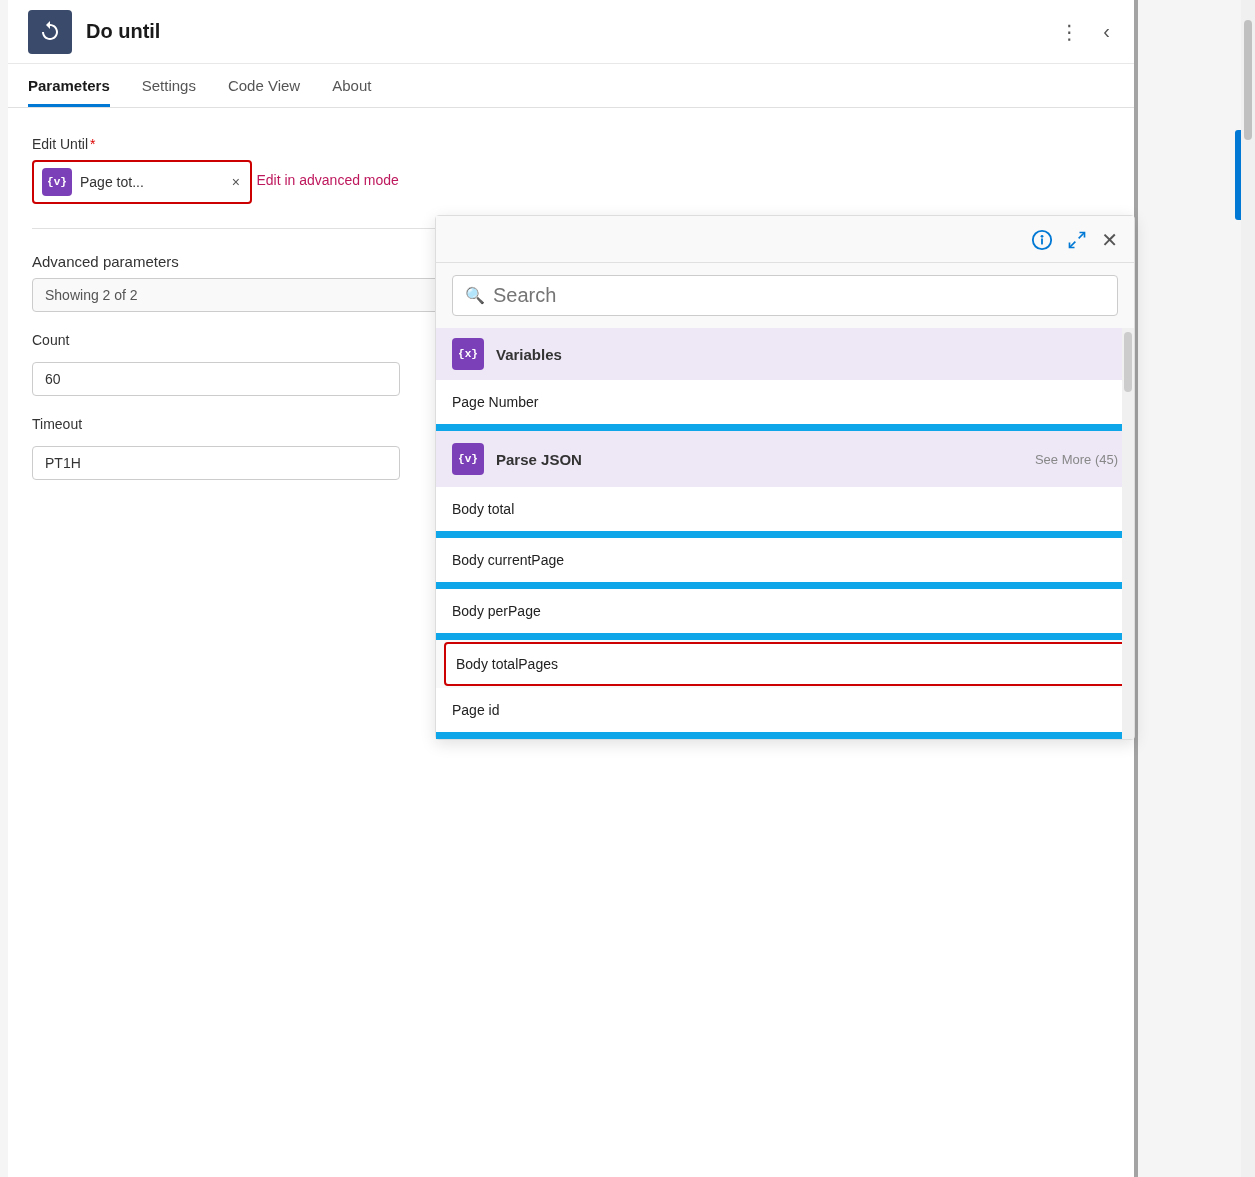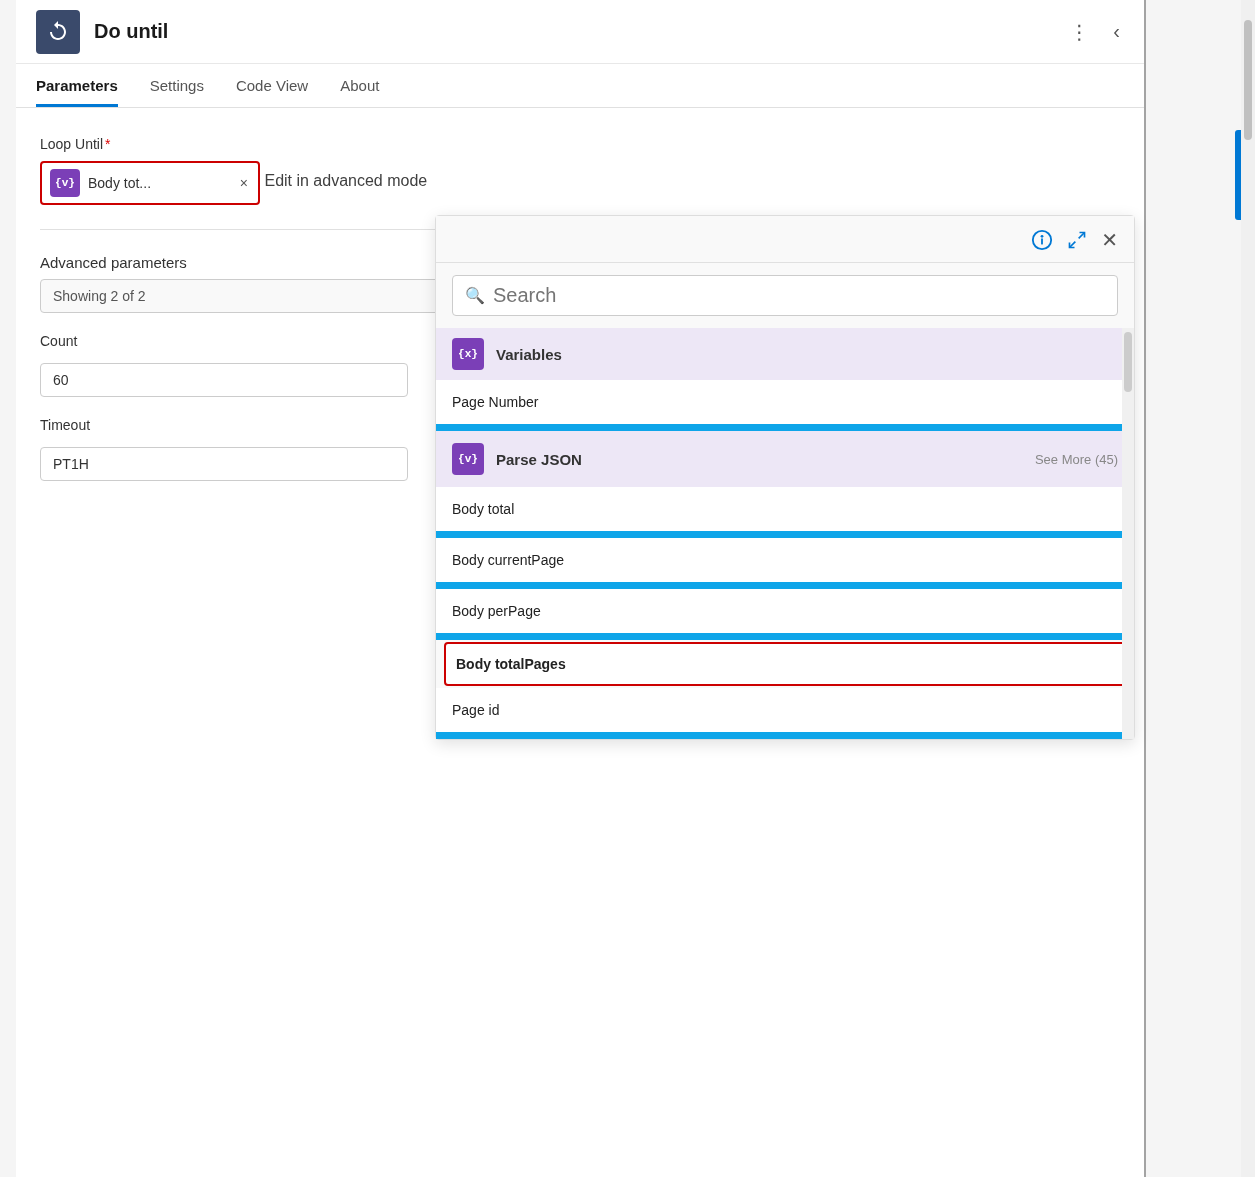--- a/index.html
+++ b/index.html
@@ -7,25 +7,25 @@
       font-family: 'Segoe UI', Arial, sans-serif;
       background: #f5f5f5;
       width: 1255px;
       height: 1177px;
       overflow: hidden;
       position: relative;
     }
 
     .main-panel {
       position: absolute;
-      top: 0; left: 16px;
+      top: 0; left: 8px;
       width: 1130px;
       height: 1177px;
       background: #ffffff;
-      border-right: 2px solid #a3a3a3;
+      border-right: 4px solid #a3a3a3;
     }
 
     
     .header {
       display: flex;
       align-items: center;
       justify-content: space-between;
       padding: 12px 20px;
       border-bottom: 1px solid #e8e8e8;
       background: #fff;
@@ -143,22 +143,22 @@
     .chip-close {
       background: none;
       border: none;
       cursor: pointer;
       color: #555;
       font-size: 14px;
       padding: 0 2px;
     }
 
     .edit-advanced-link {
-      color: #404040;
-      font-size: 16px;
+      color: #be185d;
+      font-size: 14px;
       cursor: pointer;
       margin-top: 12px;
       display: inline-block;
       text-decoration: none;
       text-align: center;
     }
 
     .divider {
       border: none;
       border-top: 1px solid #e0e0e0;
@@ -313,21 +313,20 @@
     .subsection-see-more {
       font-size: 13px;
       color: #888;
     }
 
     .list-item.highlighted {
       border: 2px solid #cc0000;
       margin: 2px 8px;
       border-radius: 4px;
       padding: 12px 10px;
-      font-weight: bold;
     }
 
     
     .right-scrollbar {
       position: absolute;
       top: 0; right: 0;
       width: 14px;
       height: 1177px;
       background: #f0f0f0;
       display: flex;
@@ -394,27 +393,27 @@
     <span class="tab active">Parameters</span>
     <span class="tab">Settings</span>
     <span class="tab">Code View</span>
     <span class="tab">About</span>
   </div>
 
   <div class="content">
 
     
     <div class="field-label">
-      <span>Loop Until</span><span class="required-star">*</span>
+      <span>Edit Until</span><span class="required-star">*</span>
     </div>
     <div class="loop-until-box">
       <div class="var-chip">
         <span class="var-chip-text">{v}</span>
       </div>
-      <span class="chip-label">Body tot...</span>
+      <span class="chip-label">Page tot...</span>
       <button class="chip-close">×</button>
     </div>
 
     <a class="edit-advanced-link">Edit in advanced mode</a>
 
     <hr class="divider">
 
     <div class="advanced-params-label">Advanced parameters</div>
     <div class="showing-text">Showing 2 of 2</div>
 

